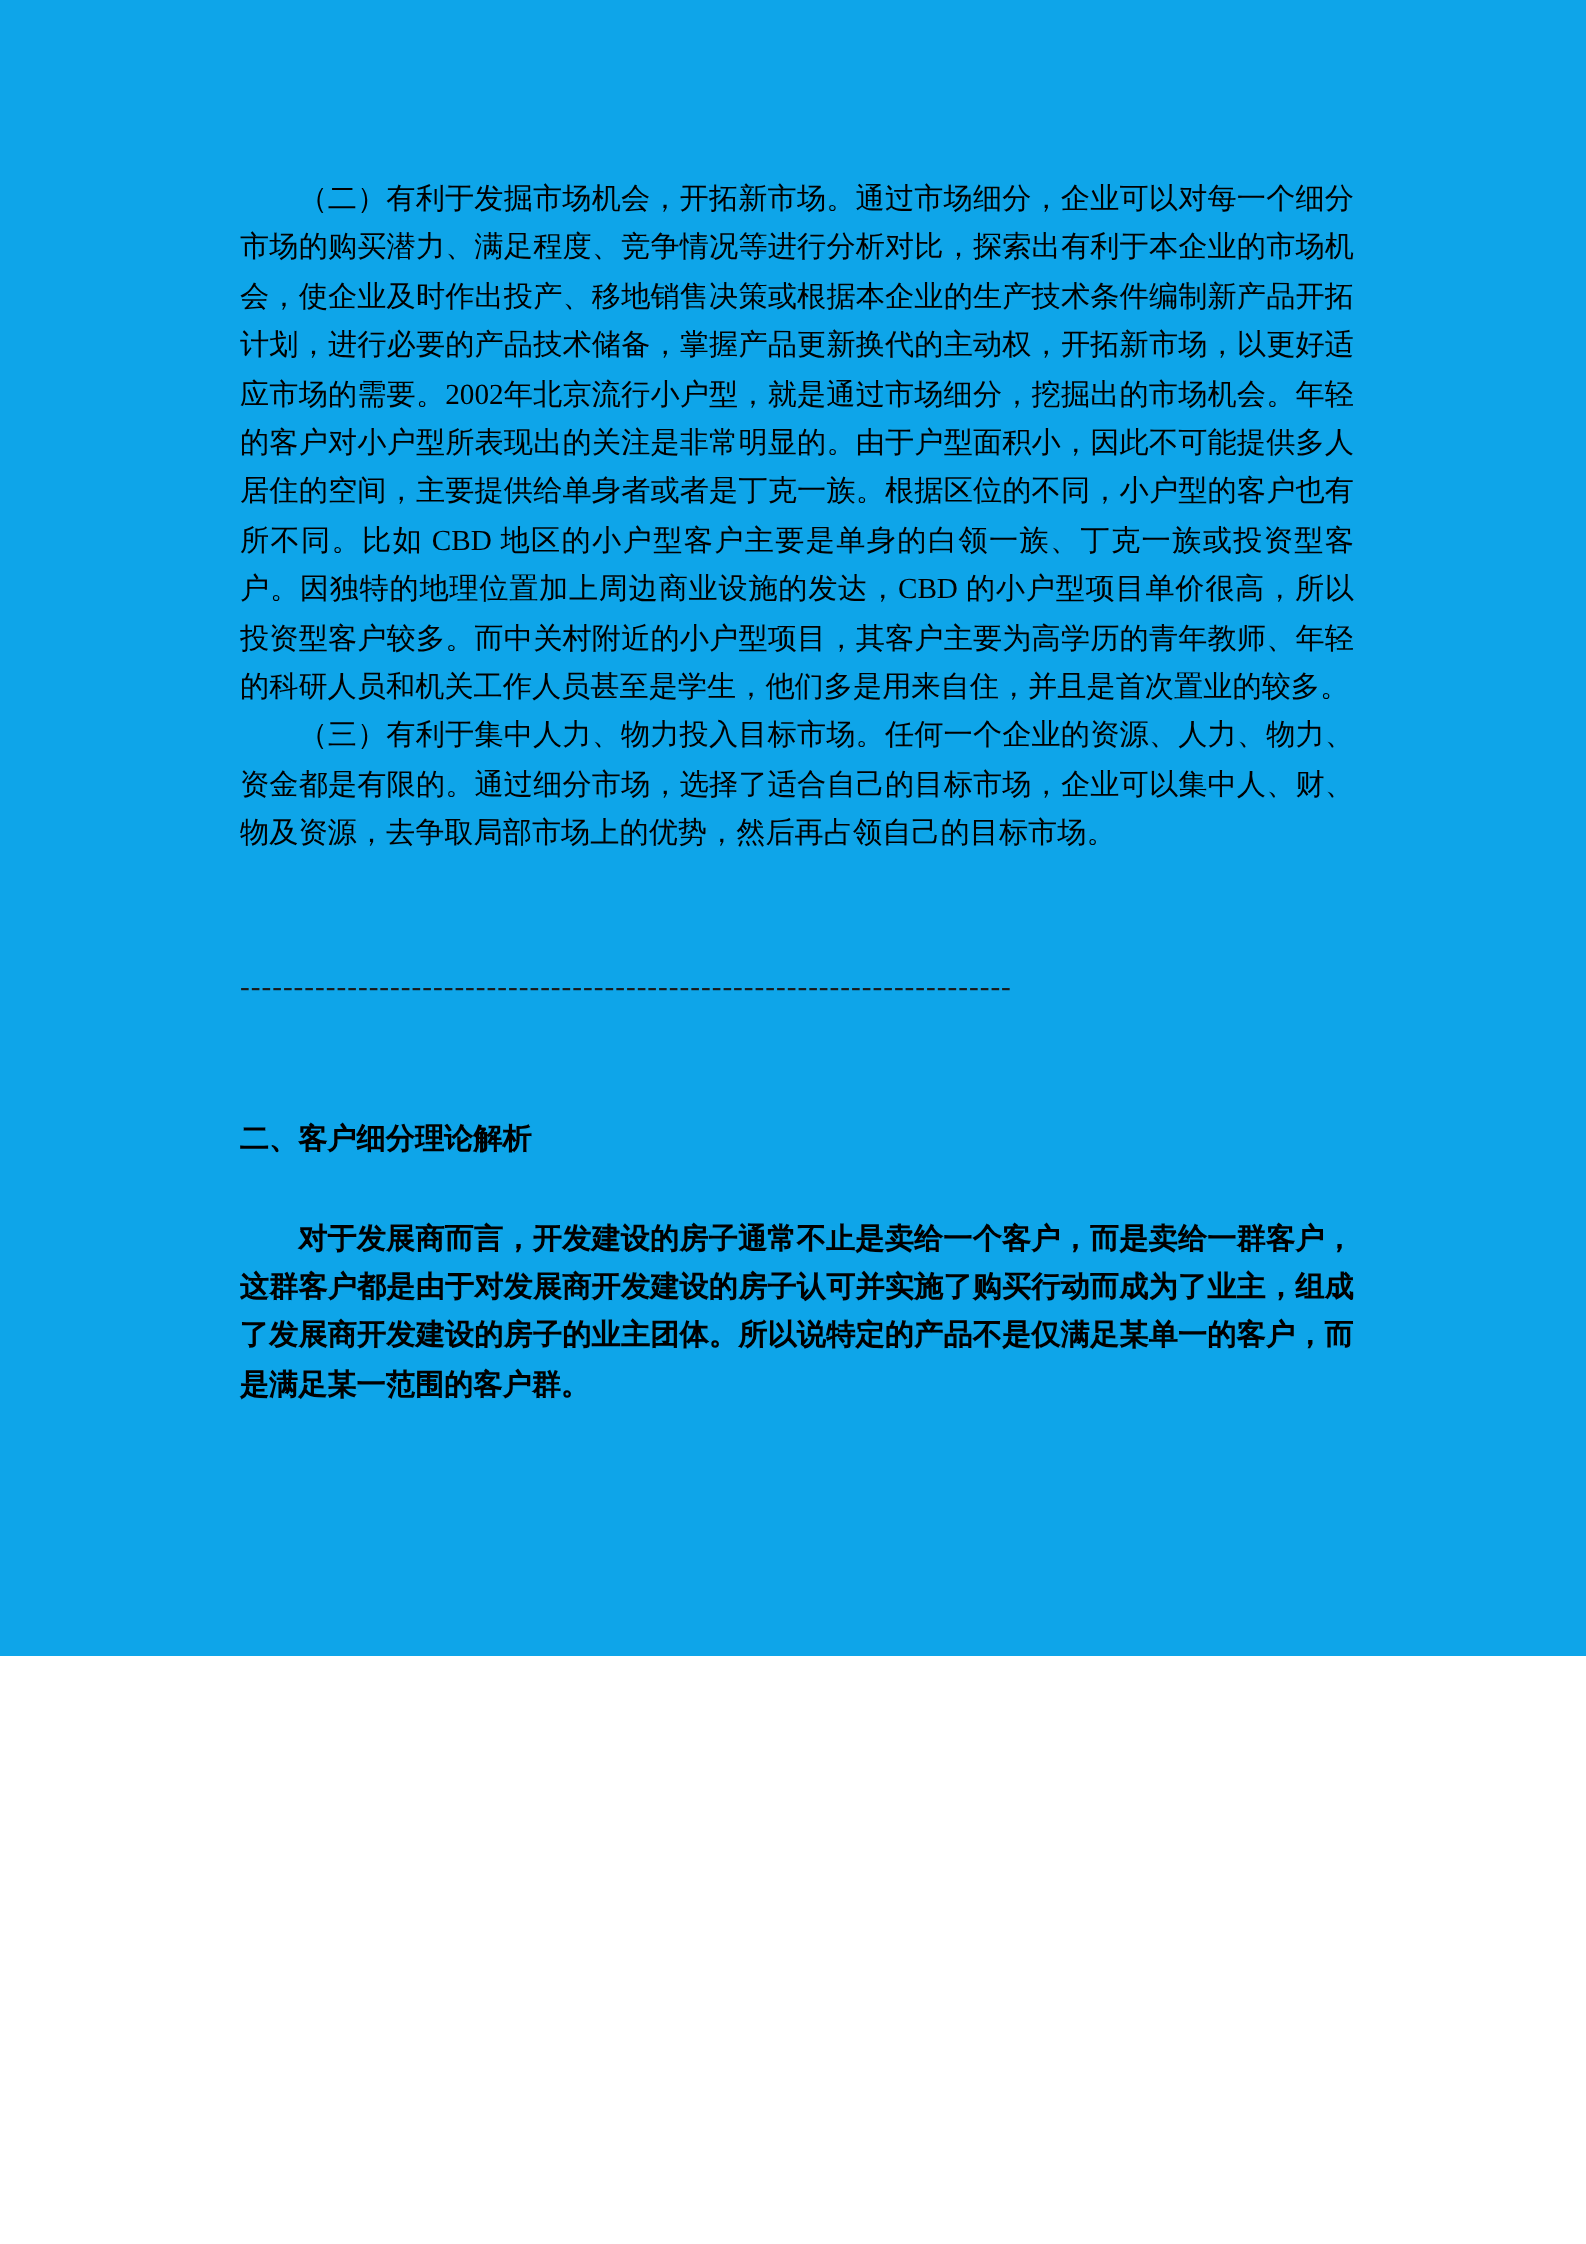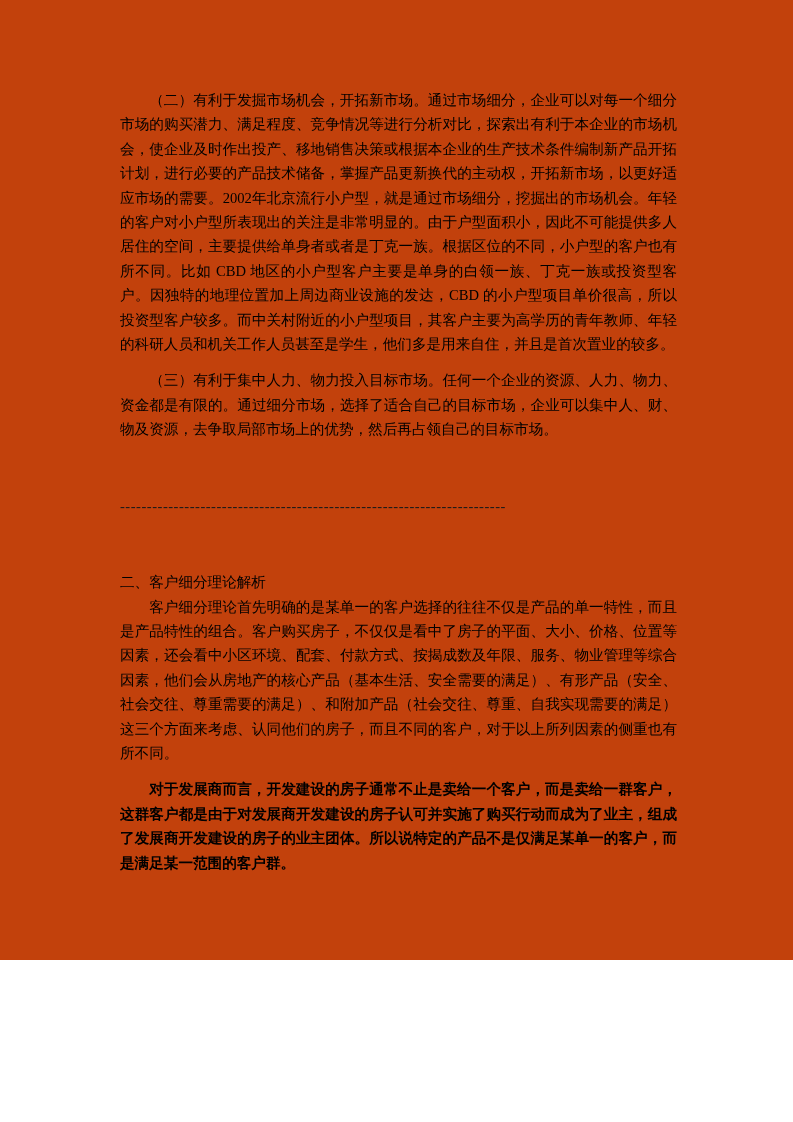--- a/index.html
+++ b/index.html
@@ -3,53 +3,53 @@
 <meta charset="utf-8">
 <style>
   html, body {
     margin: 0;
     padding: 0;
     background: #ffffff;
   }
   .page {
     position: relative;
     width: 793px;
-    height: 960px;
-    background: #c2410c;
+    height: 828px;
+    background: #0ea5e9;
     overflow: hidden;
     font-family: "Liberation Serif", "DejaVu Serif", serif;
     color: #000000;
   }
   .content {
     position: absolute;
     left: 120px;
     top: 88px;
     width: 557px;
   }
   .para {
     font-size: 14.6px;
     line-height: 24.4px;
     text-align: justify;
     text-indent: 2em;
     margin: 0;
     word-break: break-all;
   }
-  .para + .para { margin-top: 12px; }
+  .para + .para { }
   .separator {
     font-size: 14.6px;
     line-height: 24.4px;
     margin-top: 52px;
     white-space: nowrap;
     letter-spacing: 0.5px;
     color: #1a1a1a;
   }
   .section-heading {
     font-size: 14.6px;
     line-height: 24.4px;
-    font-weight: normal;
+    font-weight: bold;
     margin: 52px 0 0 0;
     text-indent: 0;
   }
   .heading-para {
     margin-top: 0;
   }
   .blank-gap {
     margin-top: 25px;
     font-weight: bold;
   }
@@ -70,20 +70,19 @@
     <p class="para">（二）有利于发掘市场机会，开拓新市场。通过市场细分，企业可以对每一个细分市场的购买潜力、满足程度、竞争情况等进行分析对比，探索出有利于本企业的市场机会，使企业及时作出投产、移地销售决策或根据本企业的生产技术条件编制新产品开拓计划，进行必要的产品技术储备，掌握产品更新换代的主动权，开拓新市场，以更好适应市场的需要。2002年北京流行小户型，就是通过市场细分，挖掘出的市场机会。年轻的客户对小户型所表现出的关注是非常明显的。由于户型面积小，因此不可能提供多人居住的空间，主要提供给单身者或者是丁克一族。根据区位的不同，小户型的客户也有所不同。比如 CBD 地区的小户型客户主要是单身的白领一族、丁克一族或投资型客户。因独特的地理位置加上周边商业设施的发达，CBD 的小户型项目单价很高，所以投资型客户较多。而中关村附近的小户型项目，其客户主要为高学历的青年教师、年轻的科研人员和机关工作人员甚至是学生，他们多是用来自住，并且是首次置业的较多。</p>
 
     <p class="para">（三）有利于集中人力、物力投入目标市场。任何一个企业的资源、人力、物力、资金都是有限的。通过细分市场，选择了适合自己的目标市场，企业可以集中人、财、物及资源，去争取局部市场上的优势，然后再占领自己的目标市场。</p>
 
 
 
     <div class="separator">------------------------------------------------------------------------</div>
 
     <h2 class="section-heading">二、客户细分理论解析</h2>
 
-    <p class="para heading-para">客户细分理论首先明确的是某单一的客户选择的往往不仅是产品的单一特性，而且是产品特性的组合。客户购买房子，不仅仅是看中了房子的平面、大小、价格、位置等因素，还会看中小区环境、配套、付款方式、按揭成数及年限、服务、物业管理等综合因素，他们会从房地产的核心产品（基本生活、安全需要的满足）、有形产品（安全、社会交往、尊重需要的满足）、和附加产品（社会交往、尊重、自我实现需要的满足）这三个方面来考虑、认同他们的房子，而且不同的客户，对于以上所列因素的侧重也有所不同。</p>
 
     <p class="para blank-gap">对于发展商而言，开发建设的房子通常不止是卖给一个客户，而是卖给一群客户，这群客户都是由于对发展商开发建设的房子认可并实施了购买行动而成为了业主，组成了发展商开发建设的房子的业主团体。所以说特定的产品不是仅满足某单一的客户，而是满足某一范围的客户群。</p>
 
   </div>
 
   <div class="page-number">2</div>
 </div>
 
 </body></html>

